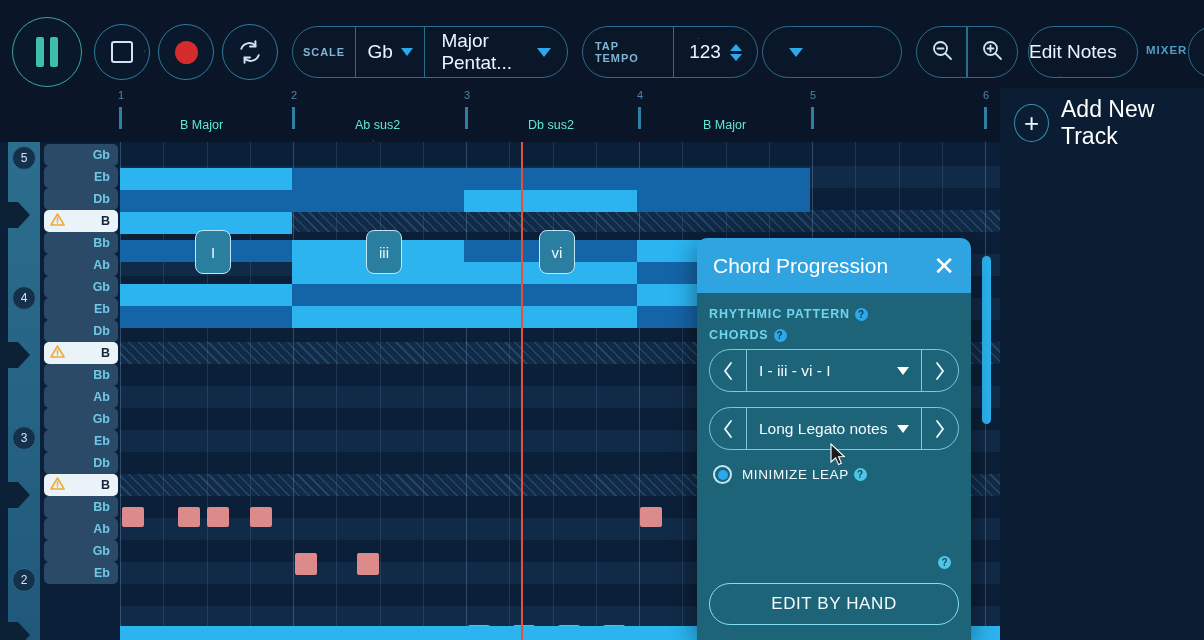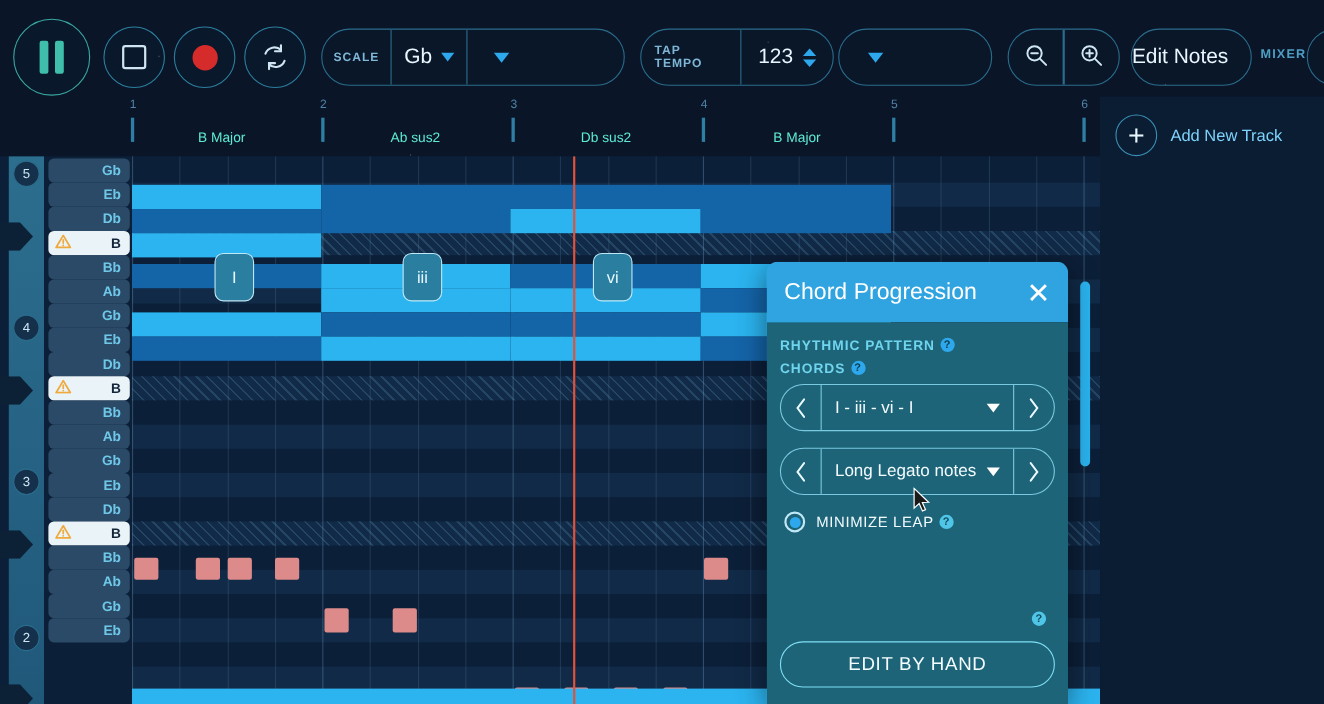--- a/index.html
+++ b/index.html
@@ -108,21 +108,21 @@
     background:#2bb4f0; border-radius:5px; z-index:8; }
 
   
   .sidebar { position:absolute; left:1000px; top:88px; width:204px; height:552px; z-index:9;
     background:#0b1d33; }
   .addtrack { position:absolute; left:1000px; top:88px; width:204px; height:70px;
     display:flex; align-items:center; gap:12px; padding-left:14px; z-index:10;
     background:#0b1d33; }
   .plus-ring { width:38px;height:38px;border-radius:50%;border:1.5px solid #3a8fb5;
     display:flex;align-items:center;justify-content:center; color:#e8f5fd; font-size:26px; font-weight:300; }
-  .addtrack-lbl { font-size:15px; color:#7dd3fc; }
+  .addtrack-lbl { font-size:23px; color:#ffffff; }
 
   .panel { position:absolute; left:1006px; top:161px; width:198px; }
   .panel-hd { height:48px; background:#2a9ddc; display:flex; align-items:center;
     padding-left:16px; font-size:19px; color:#fff; }
   .panel-body { background:#1c5b72; }
   .row-btns { display:flex; height:46px; border-bottom:1px solid rgba(255,255,255,.10); }
   .row-btns > div { flex:1; display:flex; align-items:center; justify-content:center; gap:7px;
     font-size:15px; color:#eaf6ff; border-right:1px solid rgba(255,255,255,.10); background:#14344f; }
   .row-btns > div:last-child { border-right:none; }
 
@@ -150,21 +150,21 @@
   
   .modal { position:absolute; left:697px; top:238px; width:274px; height:402px;
     border-radius:10px 10px 0 0; overflow:hidden; z-index:20;
     box-shadow:0 6px 26px rgba(0,0,0,.45); }
   .modal-hd { height:55px; background:#2fa4e0; display:flex; align-items:center;
     justify-content:space-between; padding:0 16px; }
   .modal-title { font-size:21px; color:#fff; }
   .modal-x { font-size:26px; color:#fff; line-height:1; font-weight:300; }
   .modal-body { height:347px; background:#1e6478; padding:14px 12px 0 12px; }
   .fld-label { font-size:12.5px; letter-spacing:.9px; font-weight:700; color:#6fd4ee;
-    margin-bottom:7px; display:flex; gap:5px; }
+    margin-bottom:7px; display:flex; align-items:center; gap:5px; }
   .qmark { display:inline-flex; width:13px;height:13px;border-radius:50%;
     background:#2ea8ec; color:#0b3a4d; font-size:10px; font-weight:700;
     align-items:center; justify-content:center; }
   .qmark.plain { background:#4fc6e8; color:#134b5e; }
   .ctrl { width:250px; height:43px; border:1.2px solid #79c9e0; border-radius:22px;
     display:flex; align-items:center; overflow:hidden; margin-bottom:15px; }
   .ctrl .ar { width:36px; display:flex; align-items:center; justify-content:center; color:#eaf8ff; }
   .ctrl .mid { flex:1; height:100%; border-left:1.2px solid #79c9e0; border-right:1.2px solid #79c9e0;
     display:flex; align-items:center; justify-content:space-between; padding:0 12px;
     font-size:15.5px; color:#f2fbff; }
@@ -214,20 +214,21 @@
       <div class="seg" style="width:62px" data-name="scale-label-segment">
         <span class="tiny-label" data-name="scale-label">SCALE</span>
       </div>
       <div class="divider" data-name="divider"></div>
       <div class="seg" style="width:68px" data-name="scale-root-dropdown">
         <span class="val-text" data-name="scale-root-value">Gb</span>
         <span class="caret sm" data-name="chevron-down-icon"></span>
       </div>
       <div class="divider" data-name="divider"></div>
       <div class="seg" style="flex:1;justify-content:space-between;padding:0 16px" data-name="scale-type-dropdown">
+        <span class="val-text" data-name="scale-type-value">Major Pentat...</span>
         <span class="caret" data-name="chevron-down-icon"></span>
       </div>
     </div>
 
     <div class="pill" style="left:582px;width:176px" data-name="tap-tempo-control">
       <div class="seg" style="width:90px" data-name="tap-tempo-button">
         <span class="tiny-label" data-name="tap-tempo-label">TAP TEMPO</span>
       </div>
       <div class="divider" data-name="divider"></div>
       <div class="seg" style="flex:1" data-name="tempo-stepper">

